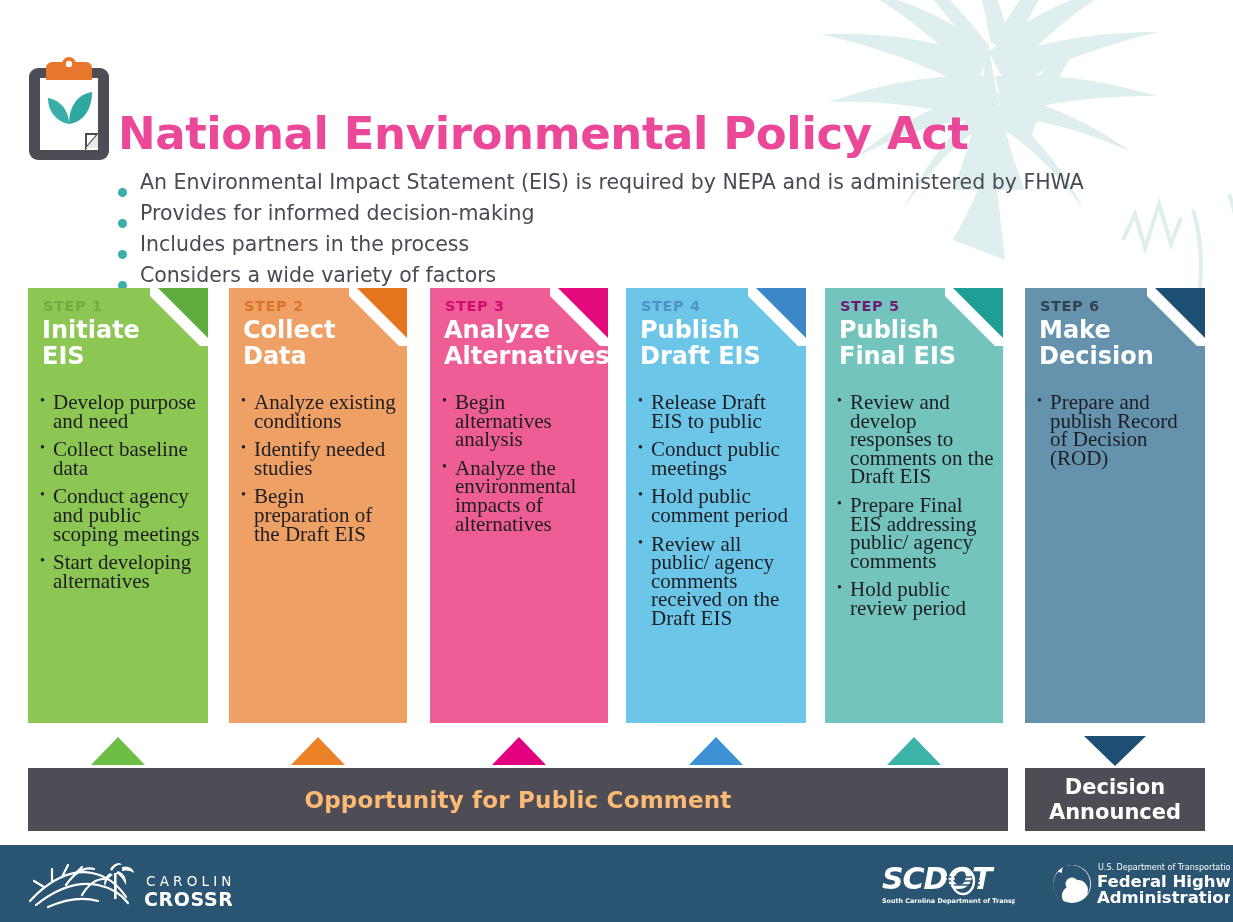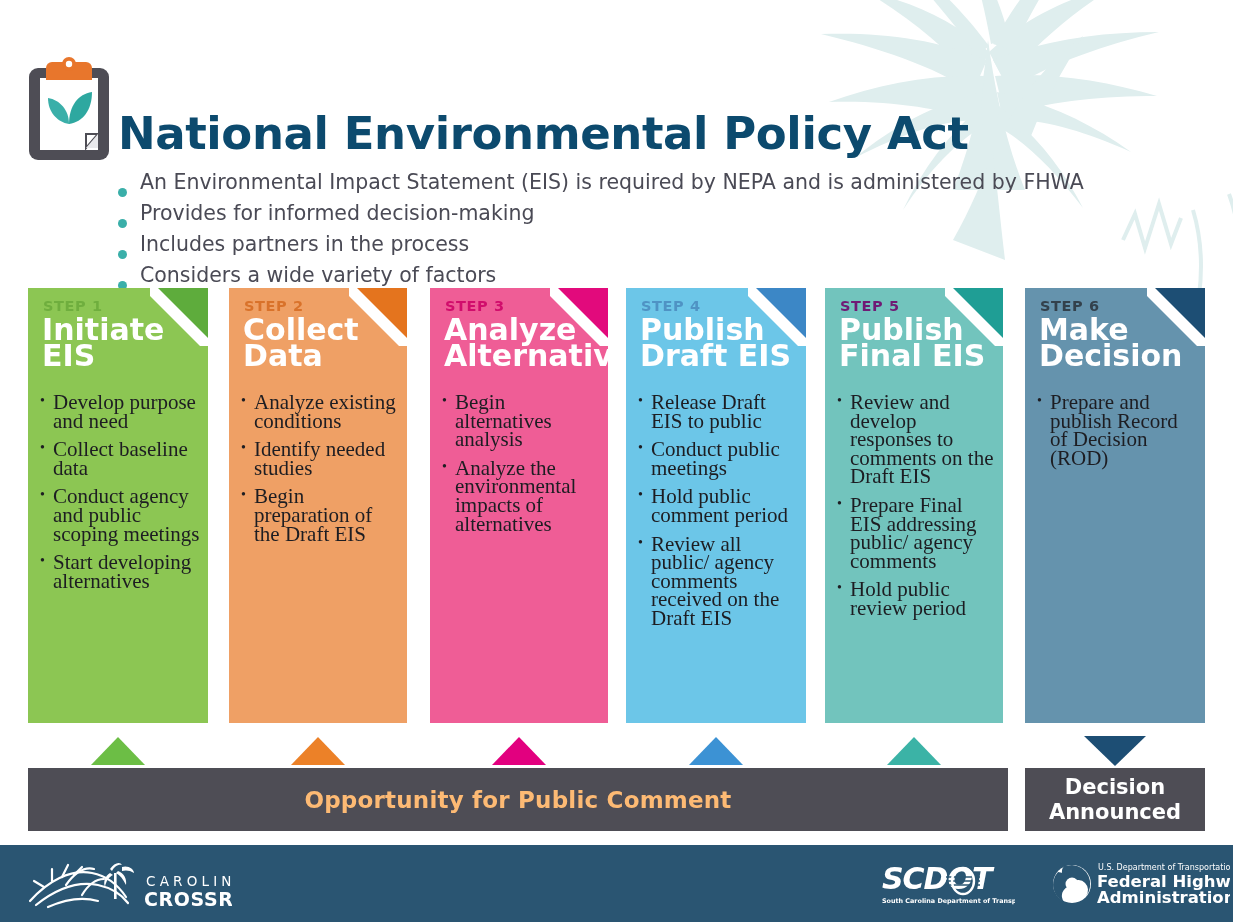--- a/index.html
+++ b/index.html
@@ -18,21 +18,21 @@
     pointer-events:none;z-index:0;opacity:1;
   }
 
   
   #header{position:absolute;left:0;top:0;width:1233px;height:286px;z-index:2;}
 
   #clipboard-icon{position:absolute;left:28px;top:56px;width:82px;height:105px;}
 
   #page-title{
     position:absolute;left:118px;top:107px;
-    font-size:45px;font-weight:bold;color:#0c4a6e;
+    font-size:45px;font-weight:bold;color:#ec4899;
     letter-spacing:-0.4px;white-space:nowrap;
     font-family:"DejaVu Sans", sans-serif;
   }
 
   #bullet-list{position:absolute;left:118px;top:168px;width:1050px;}
   .hbullet{
     display:flex;align-items:flex-end;
     margin-bottom:2px;
   }
   .hbullet .dot{
@@ -54,21 +54,21 @@
   .corner-dark{
     position:absolute;right:0;top:0;width:58px;height:58px;
   }
   .step-label{
     position:absolute;left:15px;top:10px;
     font-size:14.5px;font-weight:bold;letter-spacing:0.6px;
     font-family:"DejaVu Sans", sans-serif;
   }
   .step-title{
     position:absolute;left:14px;top:29px;width:160px;
-    font-size:30px;font-weight:bold;color:#ffffff;line-height:26px;
+    font-size:24px;font-weight:bold;color:#ffffff;line-height:26px;
     font-family:"DejaVu Sans", sans-serif;
   }
   .step-items{
     position:absolute;left:12px;top:105px;width:162px;
     margin:0;padding:0;list-style:none;
   }
   .step-items li{
     position:relative;padding-left:13px;
     font-size:21px;line-height:18.6px;color:#1d1d22;
     margin-bottom:10px;

